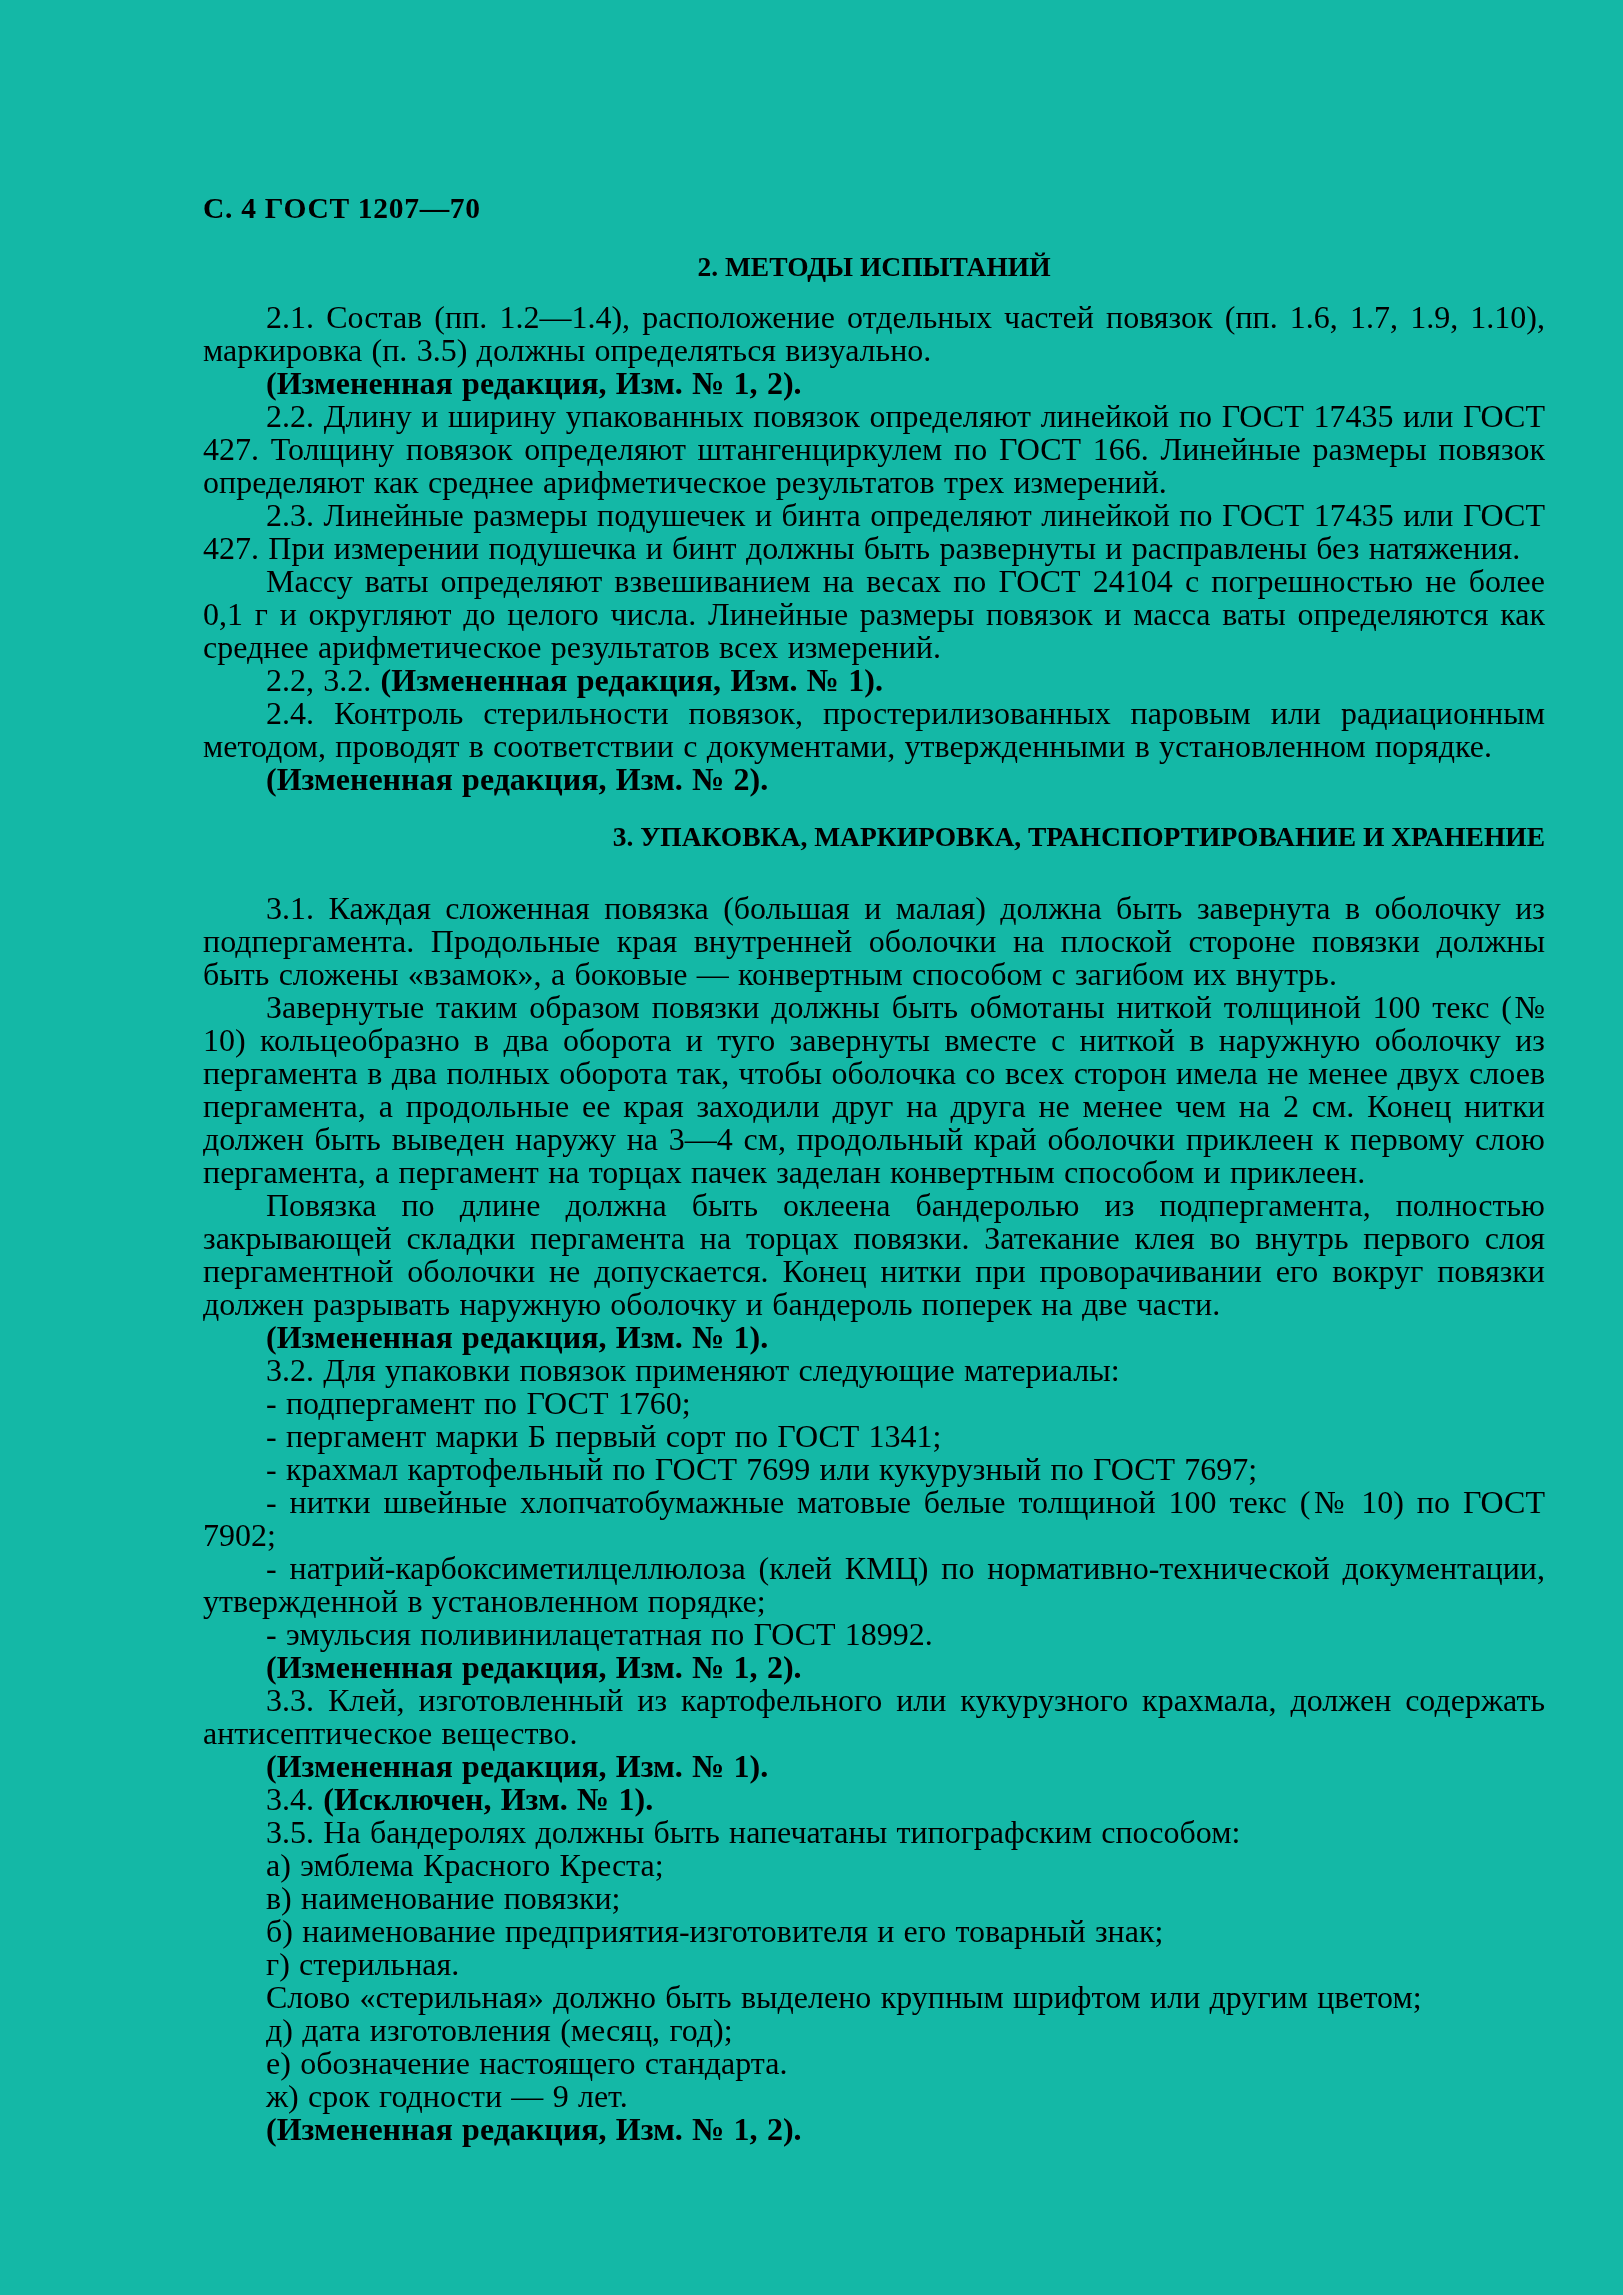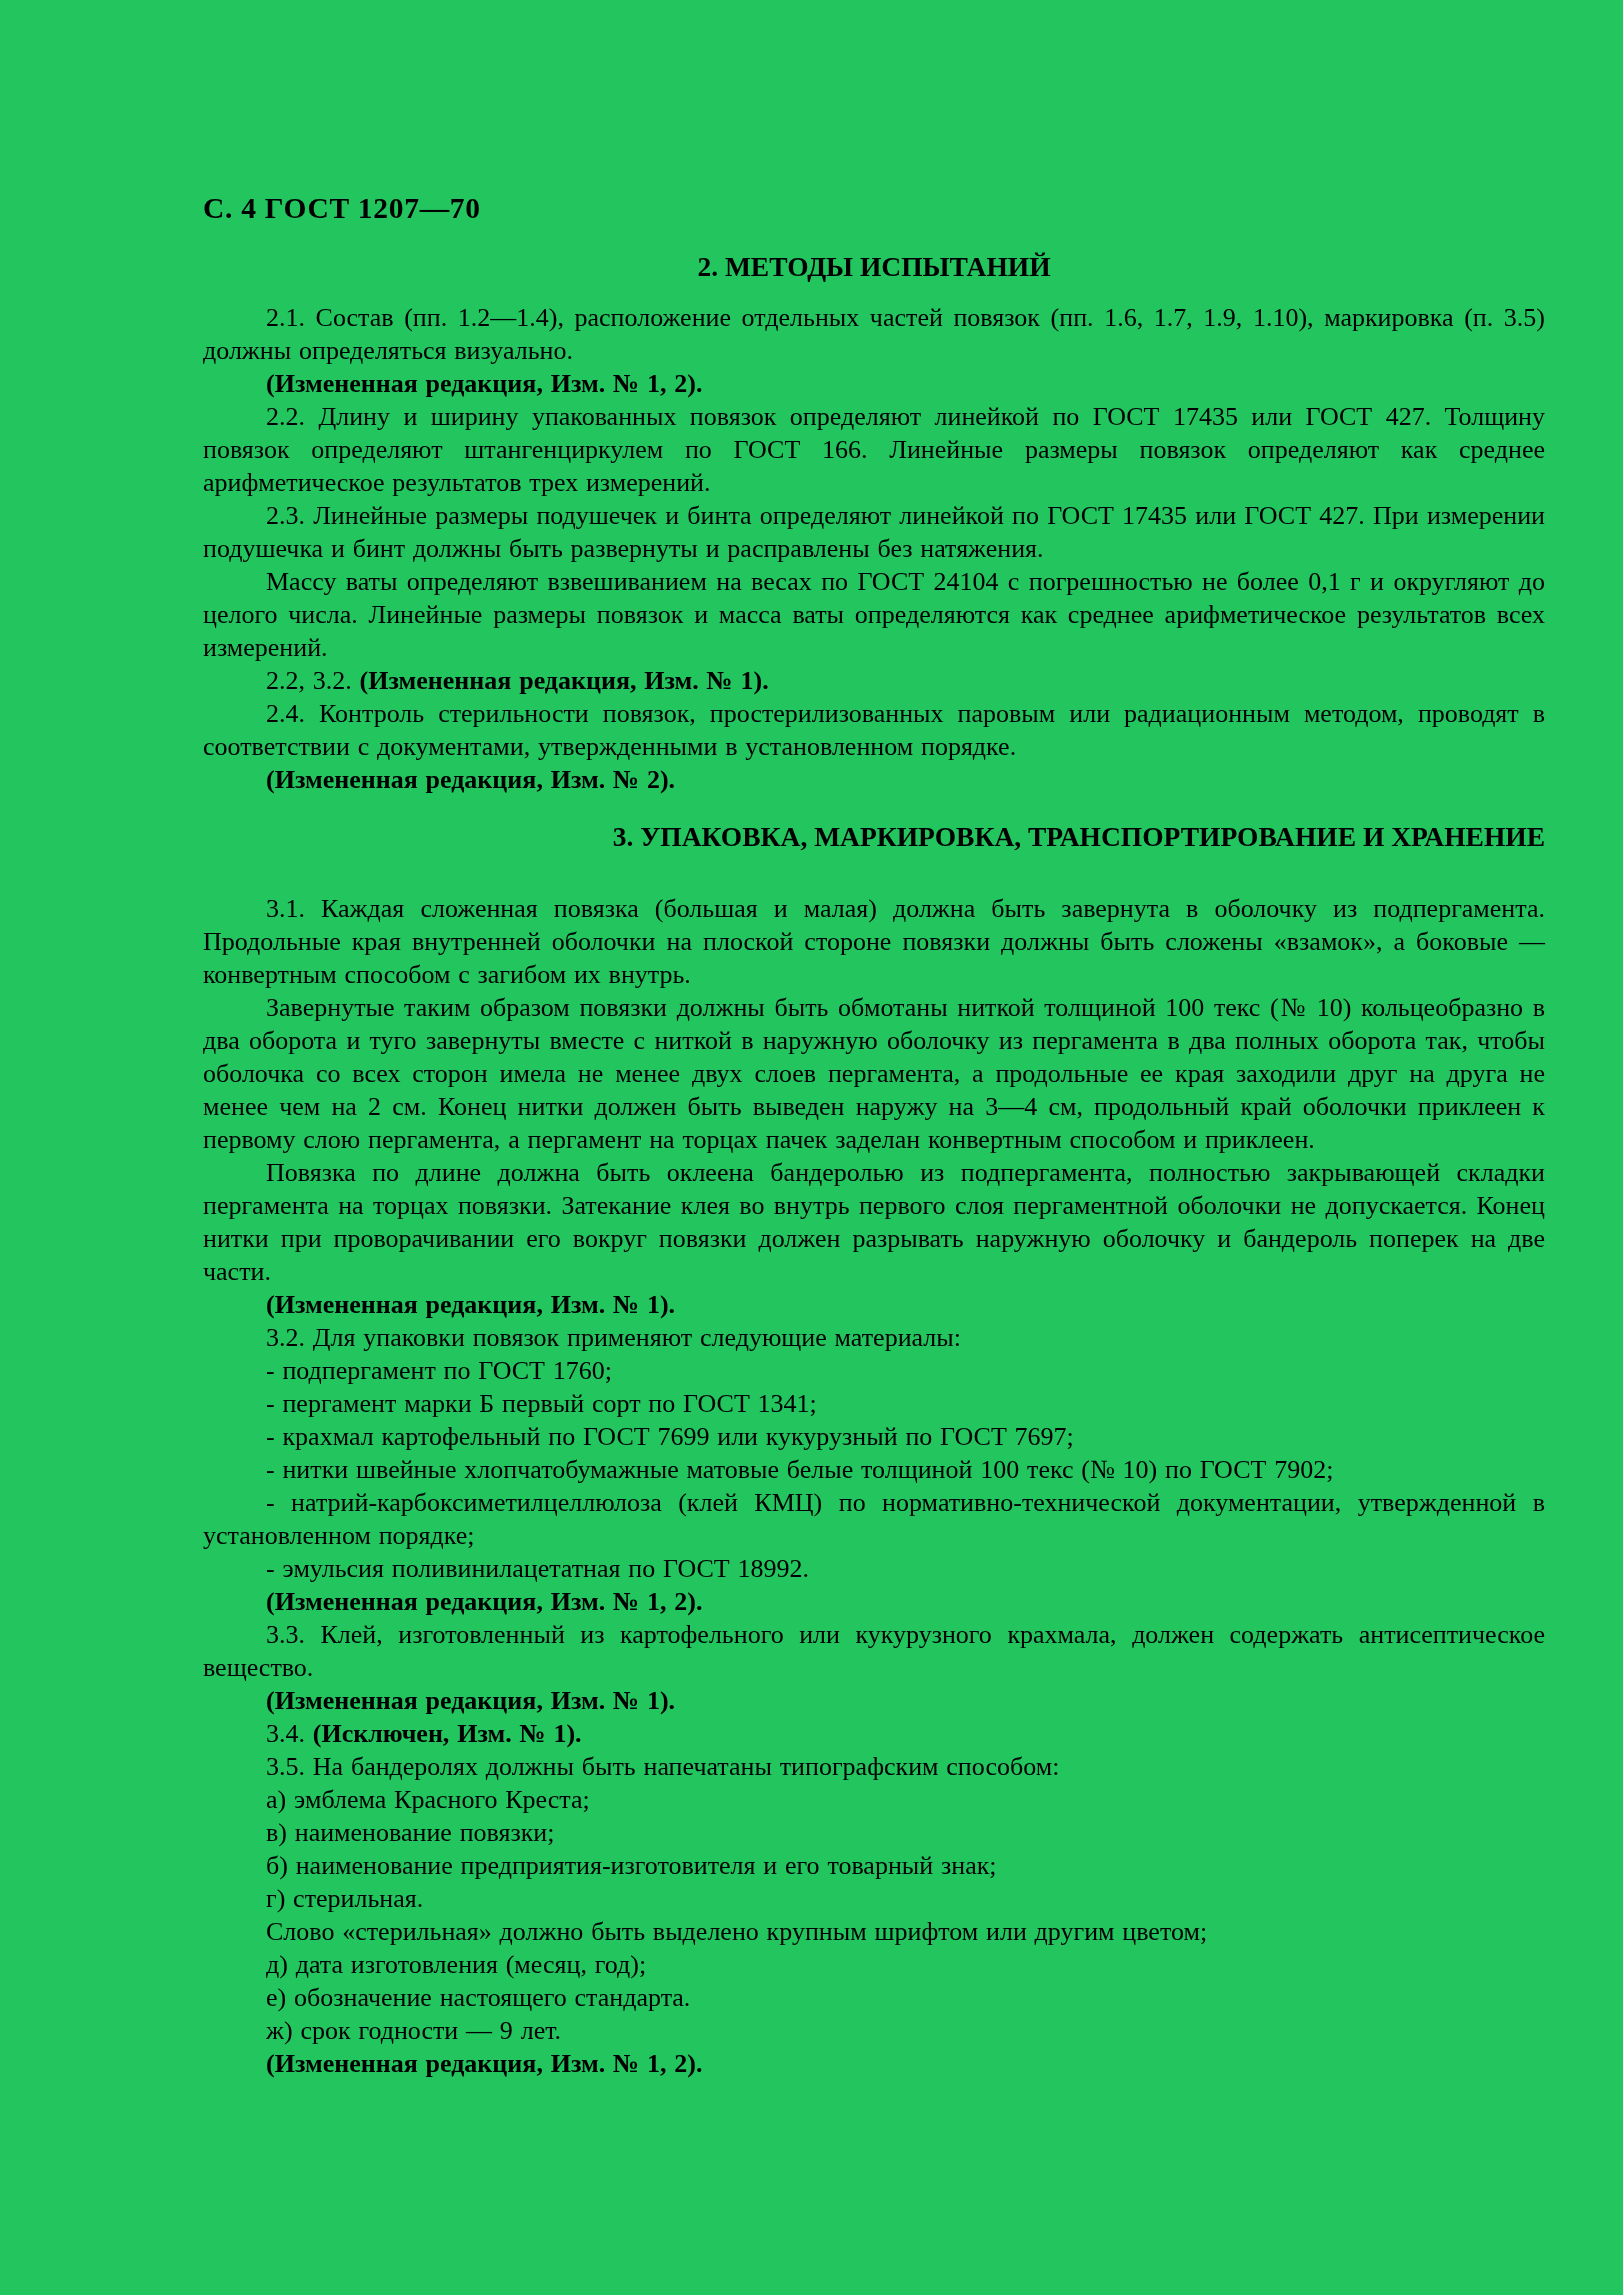--- a/index.html
+++ b/index.html
@@ -12,21 +12,21 @@
     height: 2295px;
     position: relative;
     font-family: "Liberation Serif", "DejaVu Serif", serif;
     color: #000000;
   }
   .page {
     position: absolute;
     left: 0; top: 0;
     width: 1623px;
     height: 2295px;
-    background: #22c55e;
+    background: #14b8a6;
     overflow: hidden;
   }
   .content {
     position: absolute;
     left: 203px;
     top: 191px;
     width: 1342px;
   }
   .page-header {
     font-weight: bold;
@@ -45,21 +45,21 @@
     margin-top: 24px;
     margin-bottom: 17px;
   }
   .section-title.second {
     margin-top: 24px;
     margin-bottom: 38px;
     text-align: right;
   }
   .paragraphs p.para {
     margin: 0;
-    font-size: 26px;
+    font-size: 32px;
     line-height: 33px;
     text-align: justify;
     text-indent: 63px;
     word-spacing: 1.3px;
   }
   .paragraphs p.para b {
     font-weight: bold;
   }
 </style>
 </head>

